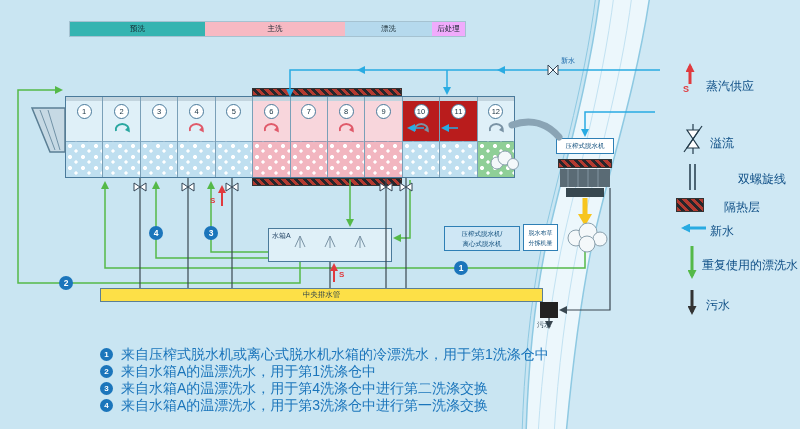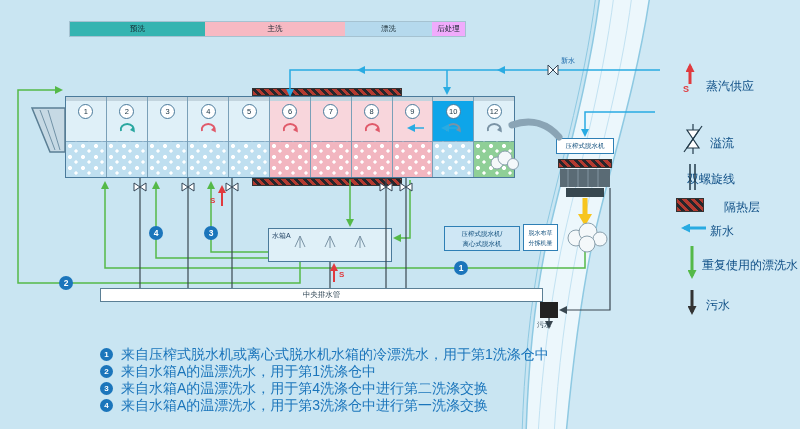--- a/index.html
+++ b/index.html
@@ -15,41 +15,41 @@
   .seg-rinse{flex:0 0 87px;background:#b5d9ed;}
   .seg-post{flex:0 0 33px;background:#f0abfc;}
   
   #tunnel{left:65px;top:96px;width:450px;height:82px;border:1.5px solid #4a7a9b;display:flex;
           background:#e4f2f9;box-sizing:border-box;z-index:2;}
   .comp{position:relative;flex:1 1 0;}
   .comp.bl{border-left:1px solid #7aa0b8;}
   .comp::before{content:"";position:absolute;top:0;left:0;right:0;height:4px;background:#c2d4de;}
   .zone-pre{background:#dff0f8;}
   .zone-main{background:#f8d6dc;}
-  .zone-rinse{background:#0ea5e9;}
+  .zone-rinse{background:#b91c1c;}
   .zone-post{background:#dff0f8;}
   .comp-num{position:relative;width:13px;height:13px;border-radius:50%;background:#fff;border:1px solid #4a7a9b;
             font-size:7.5px;line-height:13px;text-align:center;color:#16303f;margin:7px auto 0;}
   .comp-arrow{position:absolute;top:23px;left:50%;transform:translateX(-50%);}
   .water{position:absolute;left:0;right:0;bottom:0;height:35px;border-top:1px solid rgba(74,122,155,.5);
          background-image:
            radial-gradient(circle at 4px 4px,#ffffff 0,#ffffff 1.6px,rgba(255,255,255,0) 2.4px),
            radial-gradient(circle at 10px 9px,#ffffff 0,#ffffff 1.3px,rgba(255,255,255,0) 2px);
          background-size:13px 11px;}
   .zone-pre .water,.zone-rinse .water{background-color:#bfdff0;}
   .zone-main .water{background-color:#f2b6c0;}
   .zone-post .water{background-color:#8fcf97;}
   
   .hatch{background:repeating-linear-gradient(45deg,#b33a30 0 3px,#26262b 3px 6px);border:1px solid #333;box-sizing:border-box;}
   #ins-top{left:252px;top:88px;width:150px;height:8px;z-index:2;}
   #ins-bottom{left:252px;top:178px;width:150px;height:8px;z-index:2;}
   
   #tank{left:268px;top:228px;width:124px;height:34px;background:#dff0f8;border:1.5px solid #4a7a9b;box-sizing:border-box;z-index:2;}
   #tank-label{left:3px;top:2px;font-size:7px;color:#1a3c5e;}
-  #drainbar{left:100px;top:288px;width:443px;height:14px;background:#ffffff;border:1px solid #5b7f95;box-sizing:border-box;
+  #drainbar{left:100px;top:288px;width:443px;height:14px;background:#fde047;border:1px solid #5b7f95;box-sizing:border-box;
             text-align:center;font-size:7.5px;line-height:12px;color:#223a4a;z-index:2;}
   #pressLabel{left:556px;top:138px;width:58px;height:16px;background:#ffffff;border:1px solid #2e7fb5;box-sizing:border-box;
               font-size:6.5px;line-height:14px;text-align:center;color:#14517e;z-index:2;}
   #pressIns{left:558px;top:159px;width:54px;height:9px;z-index:2;}
   #pressTag{left:444px;top:226px;width:76px;height:25px;background:#cfe7f5;border:1px solid #2e7fb5;box-sizing:border-box;
             font-size:6.5px;color:#14517e;text-align:center;padding-top:2px;line-height:1.55;z-index:2;}
   #sideTag{left:523px;top:224px;width:35px;height:27px;background:#ffffff;border:1px solid #2e7fb5;box-sizing:border-box;
            font-size:6px;color:#14517e;text-align:center;padding-top:3px;line-height:1.7;z-index:2;}
   
   .lbl{font-size:7px;white-space:nowrap;}
@@ -65,21 +65,21 @@
   #notes{left:100px;top:348px;z-index:2;}
   .note-row{display:flex;align-items:center;margin-bottom:4px;height:13px;}
   .note-badge{flex:0 0 13px;width:13px;height:13px;border-radius:50%;background:#1b75bb;color:#fff;
               font-size:8px;font-weight:bold;text-align:center;line-height:13px;}
   .note-text{margin-left:8px;color:#1b75bb;font-size:14px;white-space:nowrap;}
   
   .rl{font-size:12px;color:#0f4f86;white-space:nowrap;z-index:2;text-align:center;}
   #rl-steam{left:706px;top:78px;}
   #rl-s{left:683px;top:84px;color:#e03a3e;font-weight:bold;font-size:9px;}
   #rl-overflow{left:710px;top:135px;}
-  #rl-spiral{left:687px;top:171px;}
+  #rl-spiral{left:738px;top:171px;}
   #rl-insul{left:710px;top:199px;margin-left:14px;}
   #insul-swatch{left:676px;top:198px;width:28px;height:14px;z-index:2;}
   #rl-fresh{left:710px;top:223px;}
   #rl-reuse{left:702px;top:257px;}
   #rl-waste{left:706px;top:297px;}
   
   .pc{stroke:#29abe2;stroke-width:1.5;fill:none;}
   .pg{stroke:#54b948;stroke-width:1.5;fill:none;}
   .pk{stroke:#3a4750;stroke-width:1.2;fill:none;}
   .pr{stroke:#e03a3e;stroke-width:2;fill:none;}
@@ -177,20 +177,24 @@
           <div class="water"></div>
         </div>
         <div class="comp zone-rinse bl">
           <div class="comp-num">10</div>
           <div class="comp-arrow">
             <svg width="18" height="13" viewBox="0 0 18 13">
               <path d="M3,11 A6.5,5.5 0 1 1 15.5,11" fill="none" stroke="#7a93a5" stroke-width="2"></path>
               <path d="M17,12.5 l-5,-2.5 l3.5,-3.5 z" fill="#7a93a5"></path>
             </svg>
           </div>
+          <div class="water"></div>
+        </div>
+        <div class="comp zone-rinse bl">
+          <div class="comp-num">11</div>
           <div class="water"></div>
         </div>
         <div class="comp zone-post bl">
           <div class="comp-num">12</div>
           <div class="comp-arrow">
             <svg width="18" height="13" viewBox="0 0 18 13">
               <path d="M3,11 A6.5,5.5 0 1 1 15.5,11" fill="none" stroke="#7a93a5" stroke-width="2"></path>
               <path d="M17,12.5 l-5,-2.5 l3.5,-3.5 z" fill="#7a93a5"></path>
             </svg>
           </div>

